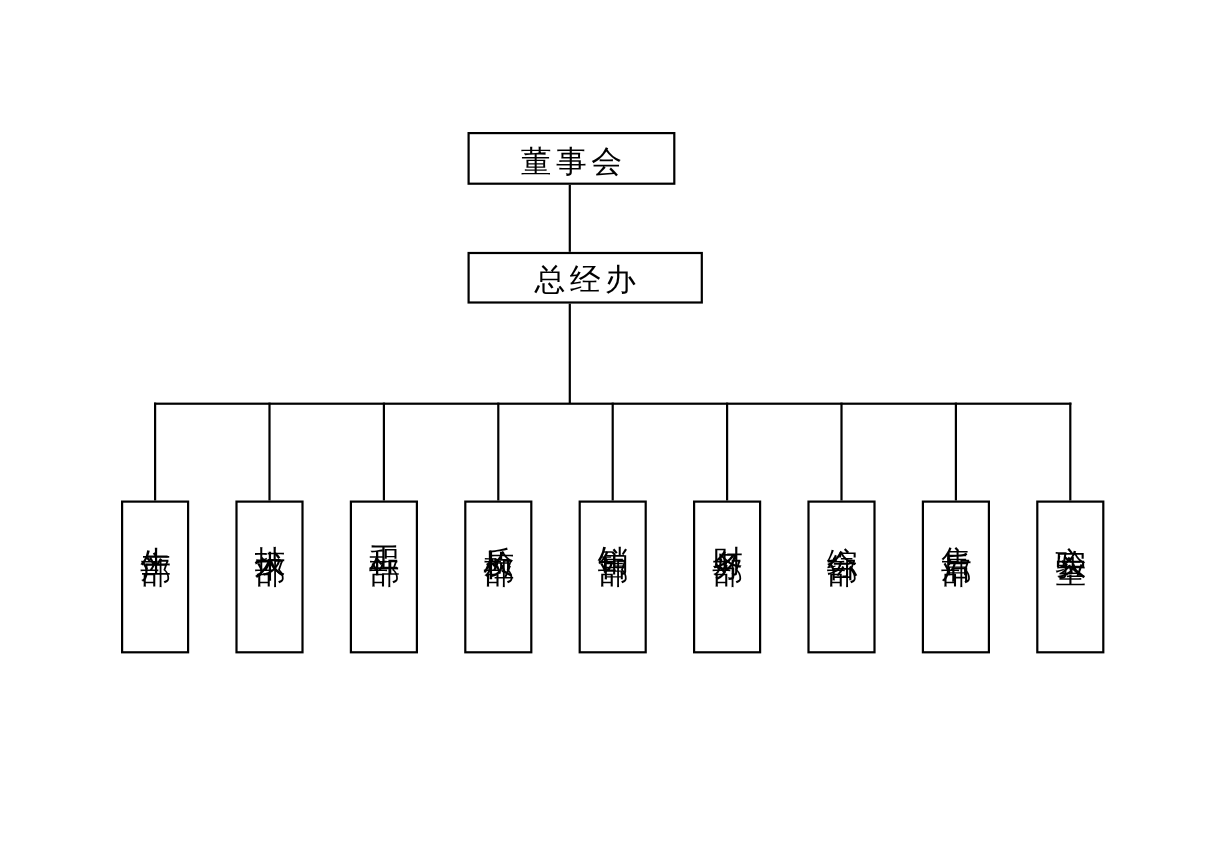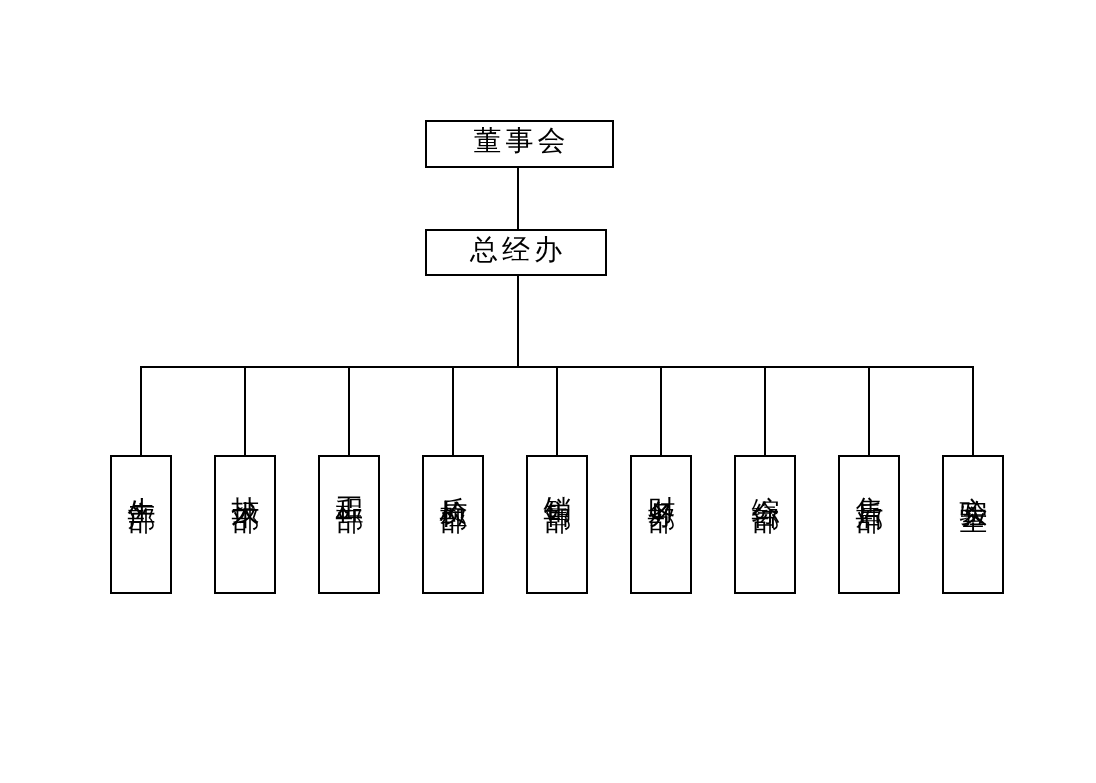--- a/index.html
+++ b/index.html
@@ -17,21 +17,21 @@
     color: #000000;
   }
   .node {
     position: absolute;
     box-sizing: border-box;
     border: 2px solid #000000;
     background: #ffffff;
   }
   .node-h {
     display: flex;
-    align-items: flex-start;
+    align-items: flex-end;
     justify-content: center;
     font-size: 28px;
     letter-spacing: 4px;
     text-indent: 4px; 
     white-space: nowrap;
   }
   .node-v {
     
   }
   .vtext {
@@ -48,21 +48,21 @@
   }
   .line {
     position: absolute;
     background: #000000;
   }
   .vline { width: 2px; }
   .hline { height: 2px; }
 
   
   .box-root    { left: 425px; top: 120px; width: 189px; height: 48px; }
-  .box-manager { left: 425px; top: 229px; width: 182px; height: 47px; }
+  .box-manager { left: 425px; top: 229px; width: 214px; height: 47px; }
 
   .conn-root-manager { left: 517px; top: 168px; height: 61px; }
   .conn-manager-bus  { left: 517px; top: 276px; height: 91px; }
   .bus               { left: 140px; top: 366px; width: 834px; }
 
   .dept { top: 455px; width: 62px; height: 139px; }
   .d0 { left: 110px; }  .d1 { left: 214px; }  .d2 { left: 318px; }
   .d3 { left: 422px; }  .d4 { left: 526px; }  .d5 { left: 630px; }
   .d6 { left: 734px; }  .d7 { left: 838px; }  .d8 { left: 942px; }
 

